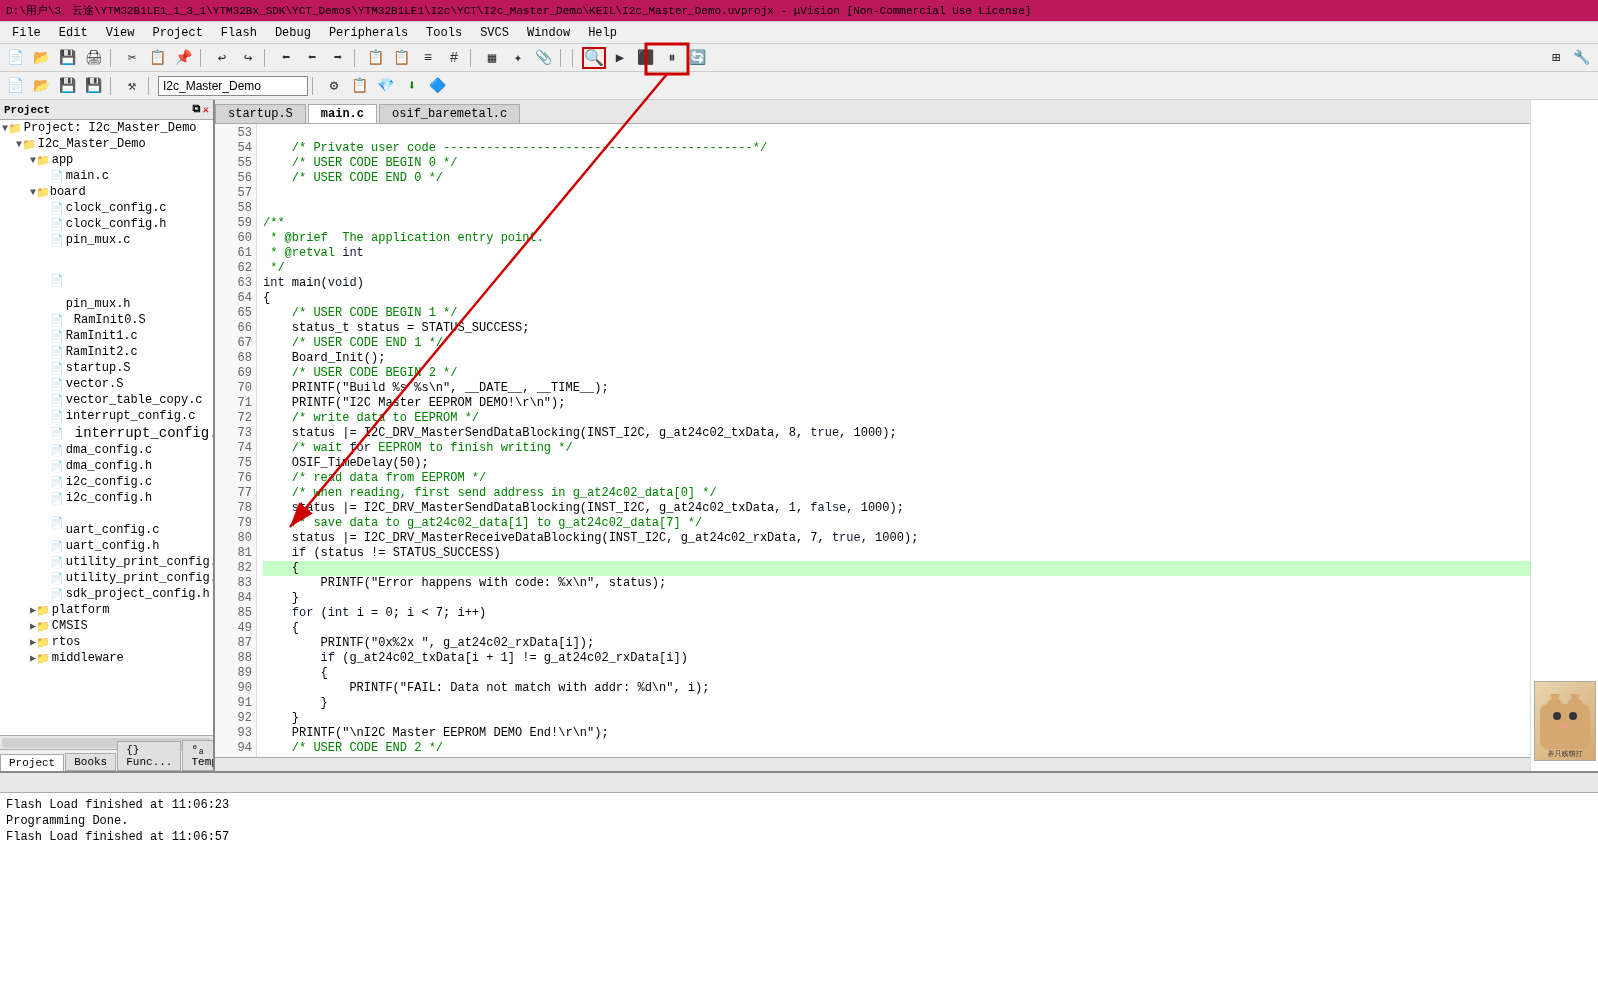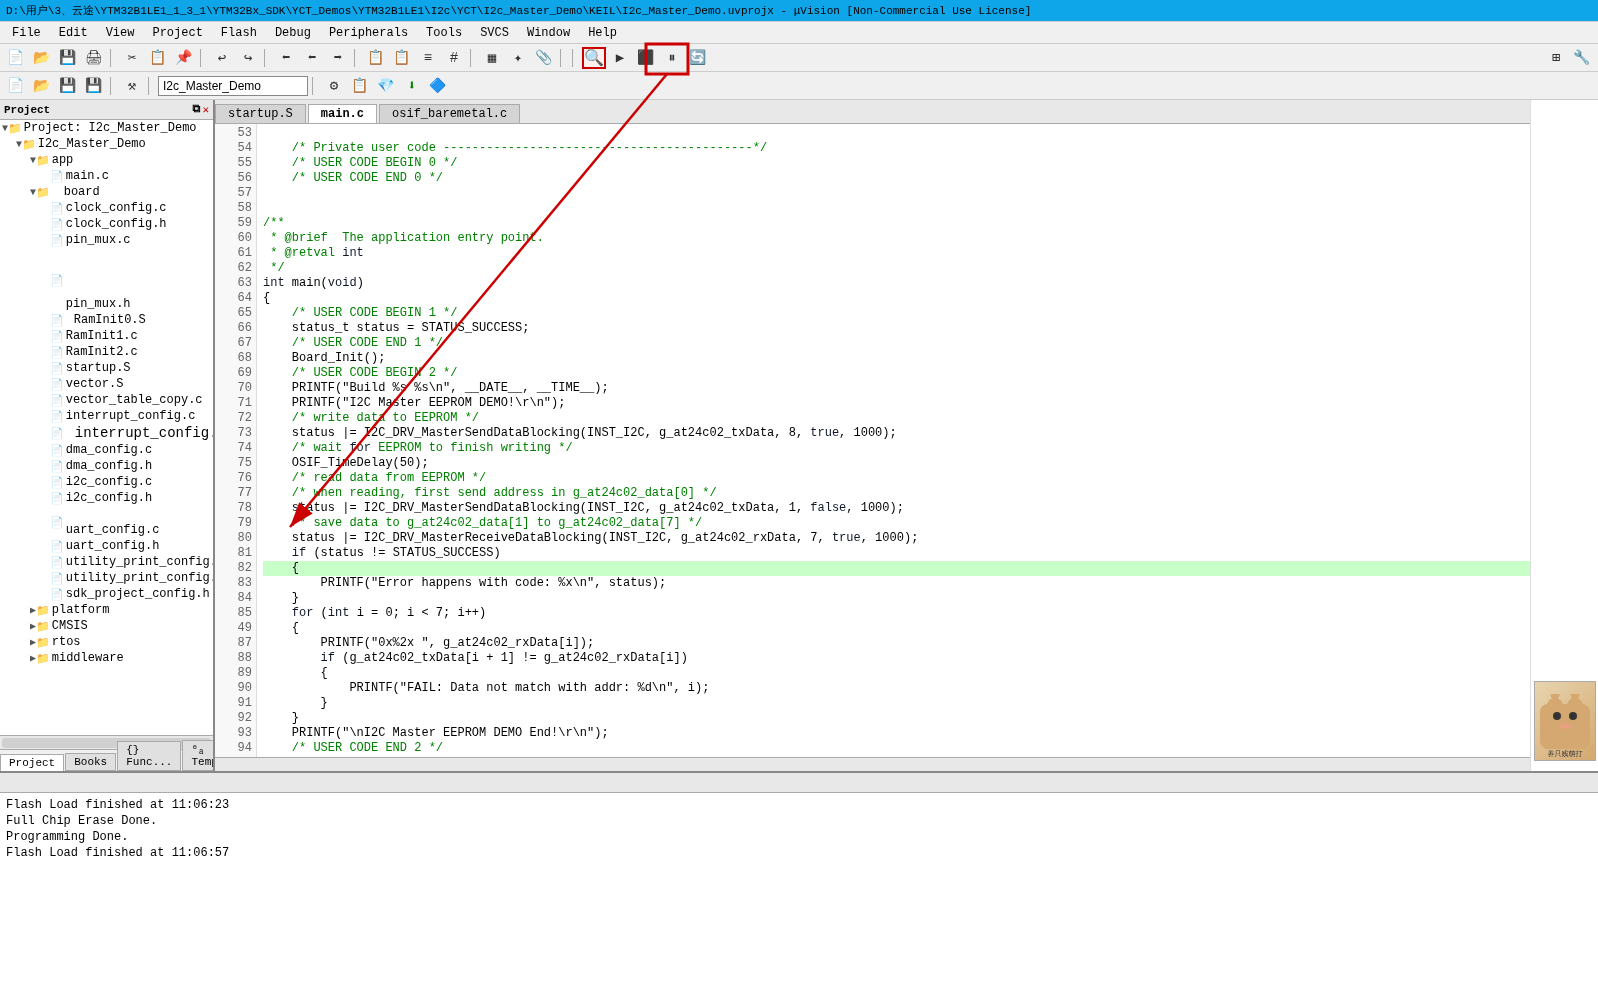--- a/index.html
+++ b/index.html
@@ -1,20 +1,20 @@
 <!DOCTYPE html>
 <html><head>
   <meta charset="utf-8">
   <style>
     * { margin: 0; padding: 0; box-sizing: border-box; }
     body { font-family: 'Courier New', monospace; font-size: 12px; background: #f0f0f0; overflow: hidden; width: 1598px; height: 991px; }
 
     
     #titlebar {
-      background: #0ea5e9;
+      background: #be185d;
       height: 22px;
       display: flex;
       align-items: center;
       padding: 0 6px;
       font-size: 11px;
       color: #000;
       border-bottom: 1px solid #ccc;
     }
 
     
@@ -371,21 +371,21 @@
           <span style="font-size:12px;margin-left:2px;">app</span>
   </div>
         <div class="tree-item" style="padding-left:44px;">
     <span style="font-size:10px;color:transparent;">▶</span>
           <span style="font-size:11px;">📄</span>
           <span style="font-size:12px;margin-left:2px;">main.c</span>
   </div>
         <div class="tree-item" style="padding-left:30px;">
     <span style="font-size:10px;color:#555;">▼</span>
           <span style="color:#d4a017;font-size:11px;">📁</span>
-          <span style="font-size:12px;margin-left:14px;">board</span>
+          <span style="font-size:12px;margin-left:0;">board</span>
   </div>
         <div class="tree-item" style="padding-left:44px;">
     <span style="font-size:10px;color:transparent;">▶</span>
           <span style="font-size:11px;">📄</span>
           <span style="font-size:12px;margin-left:2px;">clock_config.c</span>
   </div>
         <div class="tree-item" style="padding-left:44px;">
     <span style="font-size:10px;color:transparent;">▶</span>
           <span style="font-size:11px;">📄</span>
           <span style="font-size:12px;margin-left:2px;">clock_config.h</span>
@@ -595,21 +595,20 @@
   </div>
 
 </div>
 
 <div id="build-output">
   <div id="build-output-header">
     <span></span>
   </div>
   <div id="build-output-content">
       <div>Flash Load finished at 11:06:23</div>
-      <div>Full Chip Erase Done.</div>
       <div>Programming Done.</div>
       <div>Flash Load finished at 11:06:57</div>
     </div>
 </div>
 
 <svg id="red-arrow-overlay">
 
   <rect x="646" y="44" width="42" height="30" fill="none" stroke="#cc0000" stroke-width="3"></rect>
 
   <line x1="667" y1="74" x2="290" y2="527" stroke="#cc0000" stroke-width="2.5" marker-end="url(#arrowhead)"></line>

